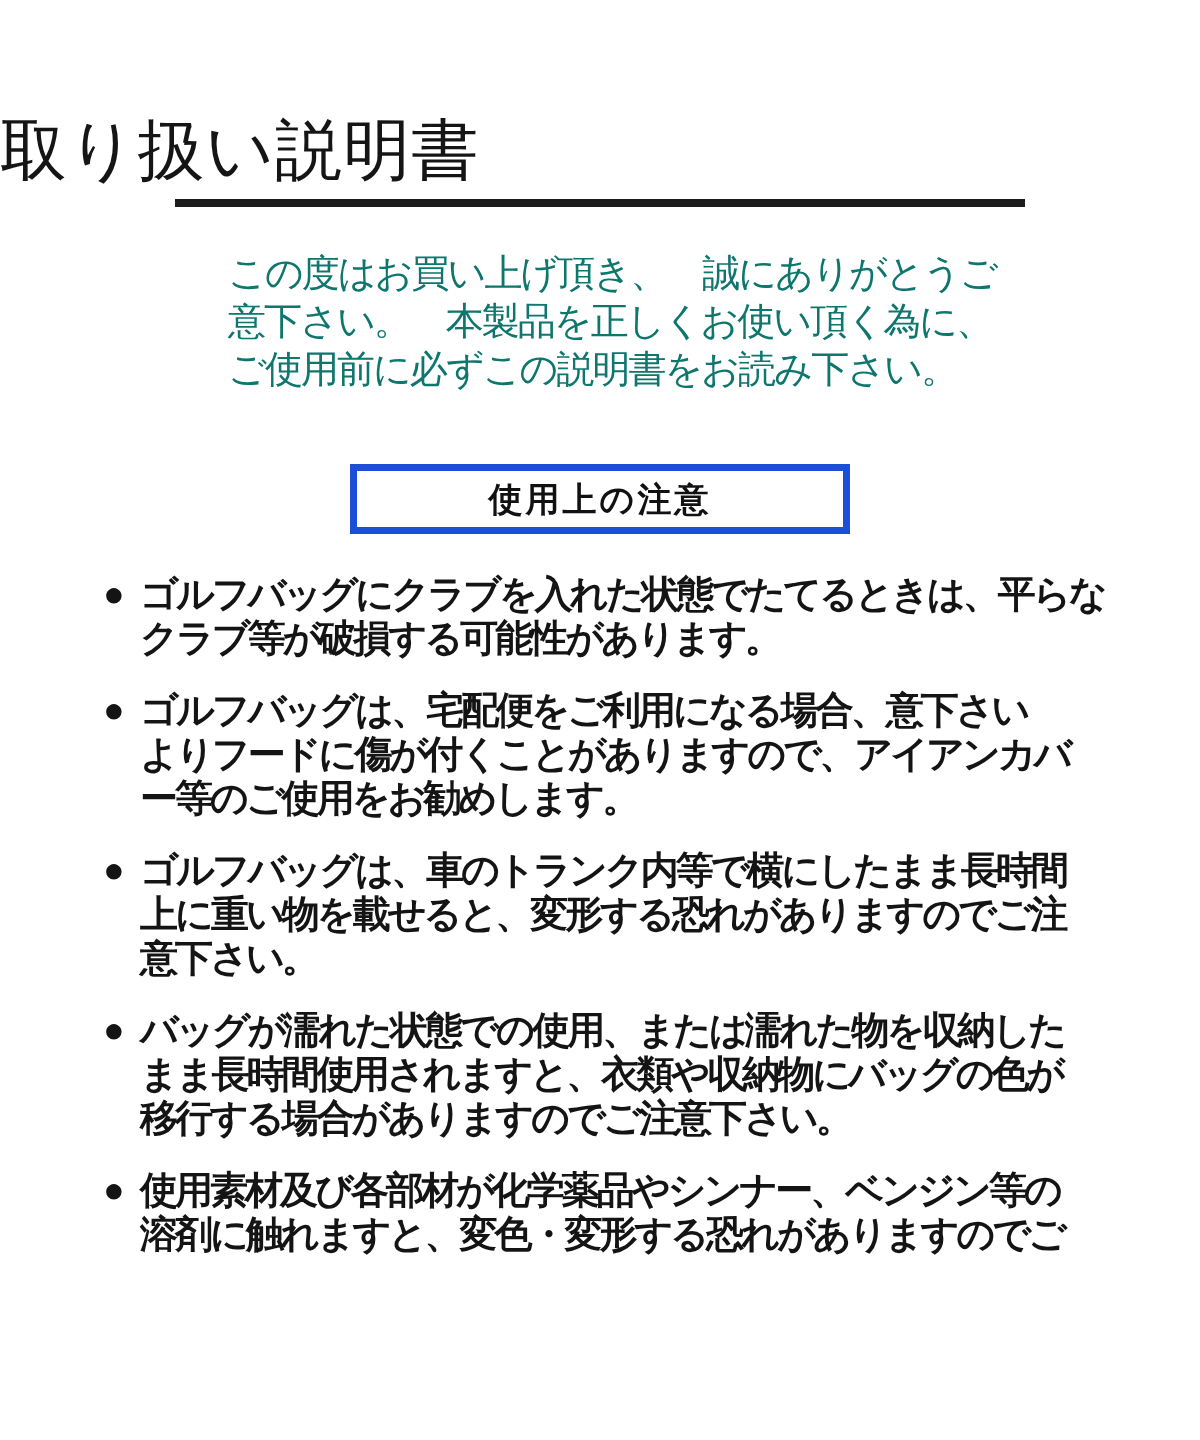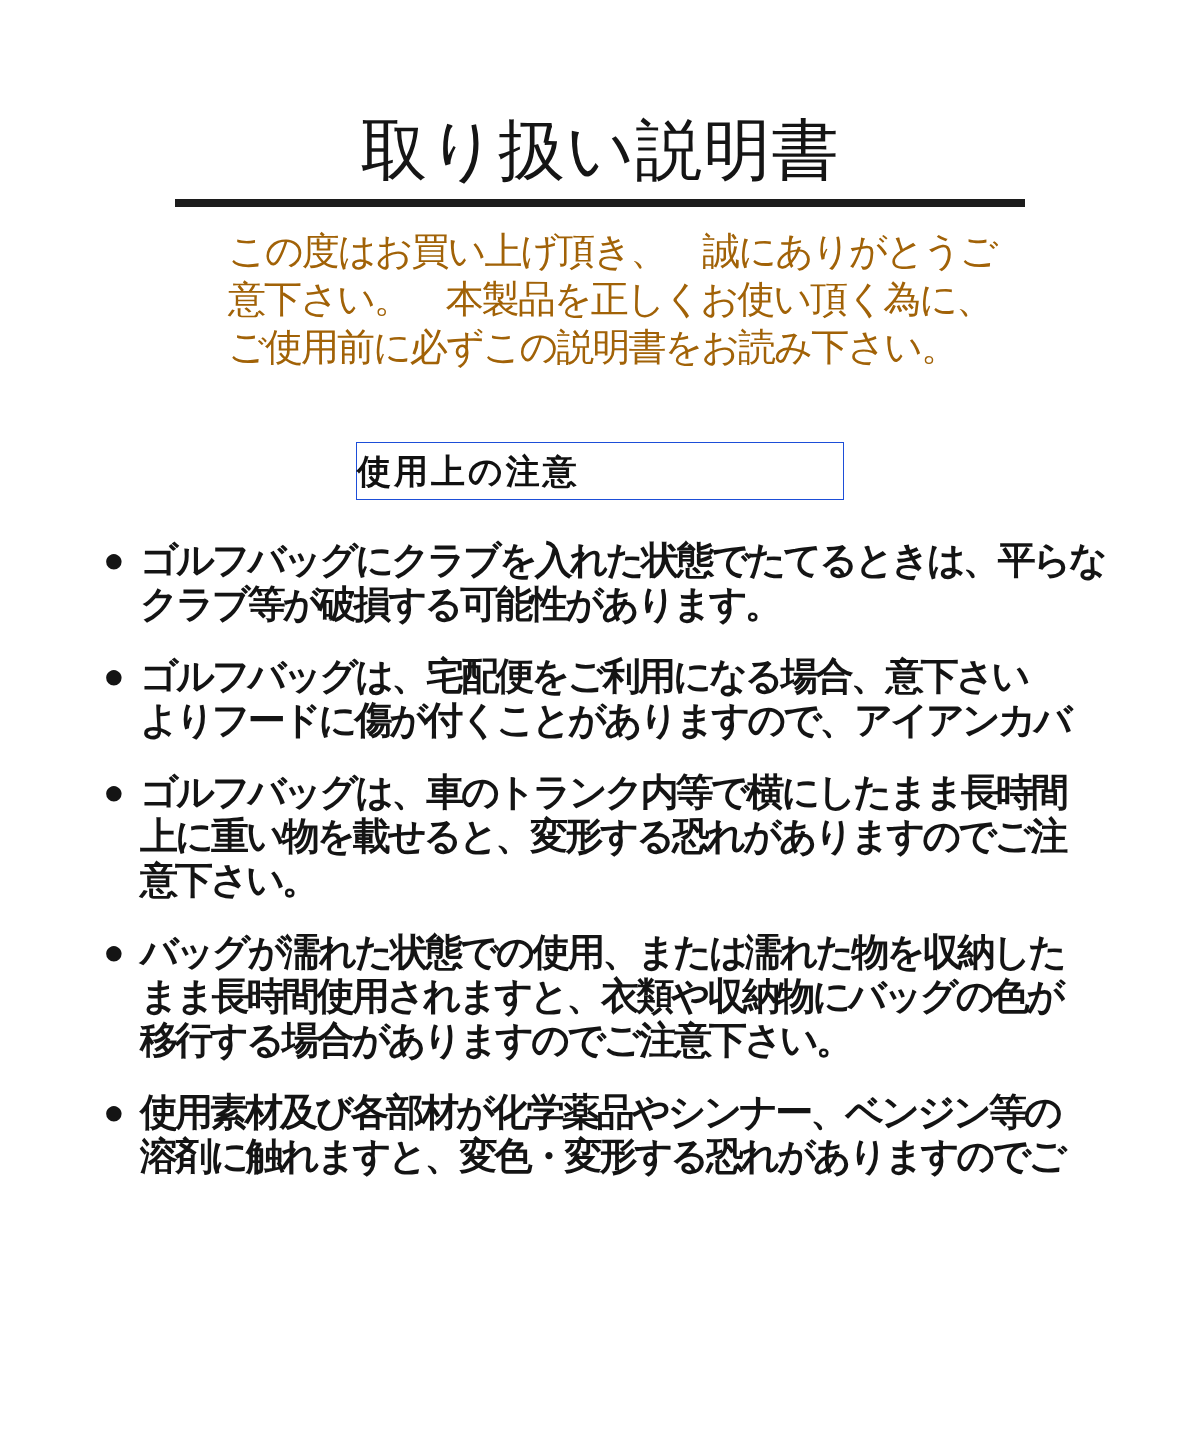--- a/index.html
+++ b/index.html
@@ -11,50 +11,50 @@
     position: relative;
     width: 1200px;
     height: 1440px;
     background: #ffffff;
     color: #121212;
     overflow: hidden;
     font-family: "Liberation Sans", "DejaVu Sans", sans-serif;
   }
   .doc-title {
     margin: 116px 0 0 0;
-    text-align: center;
+    text-align: left;
     font-size: 67px;
     font-weight: 500;
     line-height: 1;
     letter-spacing: 1px;
     color: #151515;
   }
   .title-rule {
     width: 850px;
     height: 8px;
     background: #1c1c1c;
     margin: 16px auto 0 auto;
   }
   .intro {
-    margin: 20px 0 0 228px;
+    margin: 42px 0 0 228px;
     font-family: "Liberation Serif", "DejaVu Serif", serif;
     font-size: 38px;
     font-weight: 400;
     line-height: 48px;
     letter-spacing: -2px;
-    color: #a16207;
+    color: #0f766e;
     white-space: nowrap;
   }
   .notice-box {
     width: 486px;
     margin: 71px auto 8px auto;
-    border: 1px solid #1d4ed8;
+    border: 7px solid #1d4ed8;
     height: 56px;
     line-height: 56px;
-    text-align: left;
+    text-align: center;
     font-size: 34px;
     font-weight: 700;
     letter-spacing: 3px;
     color: #111111;
   }
   .sections {
     margin: 38px 55px 0 103px;
   }
   .section {
     display: flex;
@@ -103,20 +103,21 @@
         <div>ゴルフバッグにクラブを入れた状態でたてるときは、平らな</div>
         <div>クラブ等が破損する可能性があります。</div>
       </div>
     </div>
 
     <div class="section">
       <span class="bullet">●</span>
       <div class="section-lines">
         <div>ゴルフバッグは、宅配便をご利用になる場合、意下さい</div>
         <div>よりフードに傷が付くことがありますので、アイアンカバ</div>
+        <div>ー等のご使用をお勧めします。</div>
       </div>
     </div>
 
     <div class="section">
       <span class="bullet">●</span>
       <div class="section-lines">
         <div>ゴルフバッグは、車のトランク内等で横にしたまま長時間</div>
         <div>上に重い物を載せると、変形する恐れがありますのでご注</div>
         <div>意下さい。</div>
       </div>

